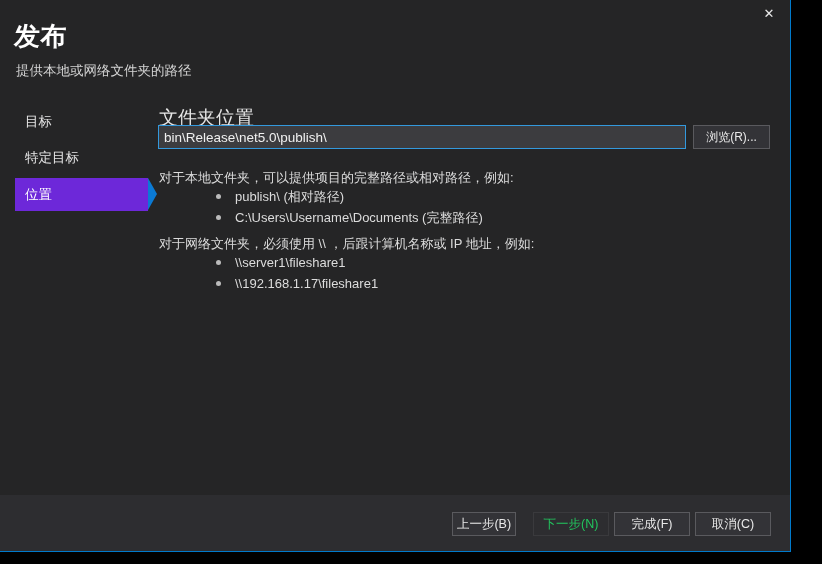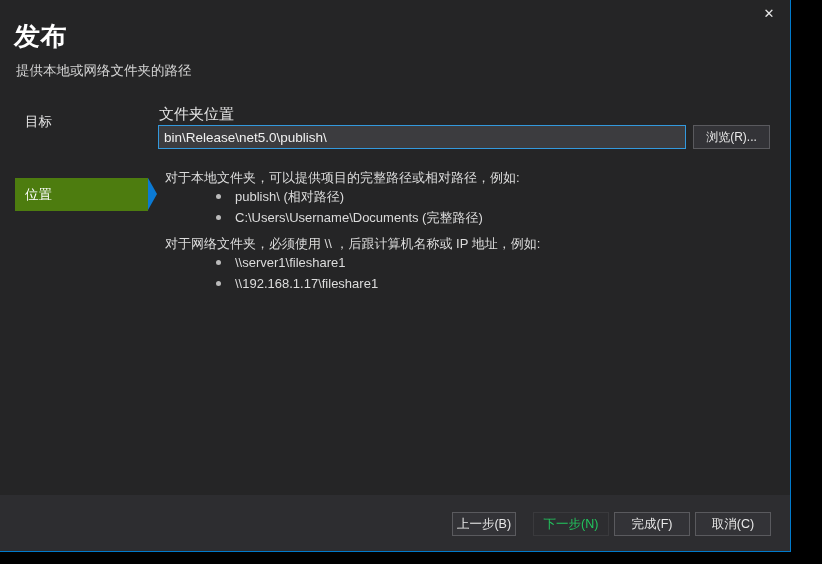--- a/index.html
+++ b/index.html
@@ -89,21 +89,21 @@
     display: flex;
     align-items: center;
     box-sizing: border-box;
     padding-left: 10px;
     font-size: 13.5px;
     color: #e6e6e6;
     cursor: default;
     user-select: none;
   }
   .side-item.selected {
-    background: #4d7c0f;
+    background: #6d28d9;
     color: #ffffff;
   }
   .side-item.selected .arrow {
     position: absolute;
     left: 133px;
     top: 0;
     width: 0;
     height: 0;
     border-top: 16.5px solid transparent;
     border-bottom: 16.5px solid transparent;
@@ -114,21 +114,21 @@
   #main {
     position: absolute;
     left: 158px;
     top: 100px;
     width: 630px;
   }
   #folder-label {
     position: absolute;
     left: 1px;
     top: 5px;
-    font-size: 15px;
+    font-size: 19px;
     color: #e6e6e6;
   }
   #folder-row {
     position: absolute;
     left: 0px;
     top: 25px;
     width: 612px;
     height: 24px;
   }
   #folder-input {
@@ -160,21 +160,21 @@
     line-height: 22px;
     text-align: center;
     cursor: default;
     user-select: none;
     font-family: "Liberation Sans", sans-serif;
   }
 
   
   .para {
     position: absolute;
-    left: 7px;
+    left: 1px;
     font-size: 13px;
     line-height: 19px;
     color: #dcdcdc;
     white-space: nowrap;
     text-align: center;
   }
   #para1 { top: 68px; }
   #para2 { top: 134px; }
 
   .bullets {
@@ -247,20 +247,23 @@
   <div id="titlebar">
     <div id="close-btn">✕</div>
   </div>
 
   <div id="header-title">发布</div>
   <div id="header-sub">提供本地或网络文件夹的路径</div>
 
   <div id="sidebar">
     <div class="side-item" style="top:0px;">
       <span>目标</span>
+    </div>
+    <div class="side-item" style="top:36px;">
+      <span>特定目标</span>
     </div>
     <div class="side-item selected" style="top:73px;">
       <span>位置</span>
       <span class="arrow"></span>
     </div>
   </div>
 
   <div id="main">
 
     <div id="folder-label">文件夹位置</div>

